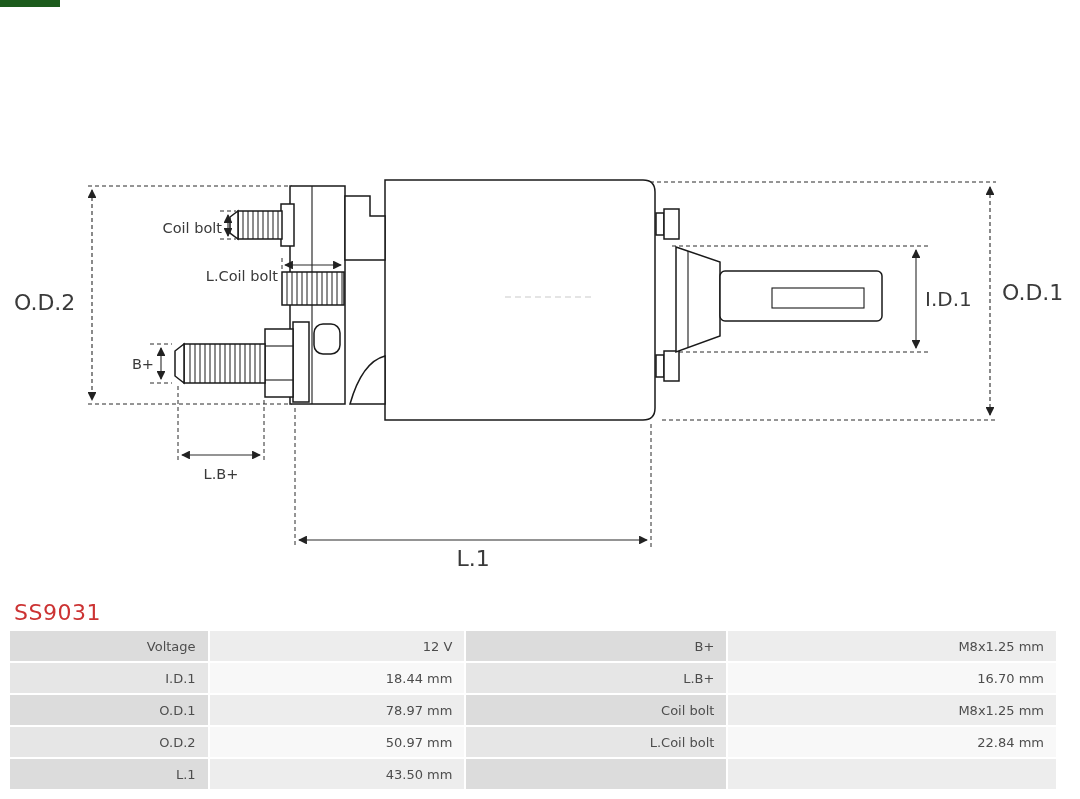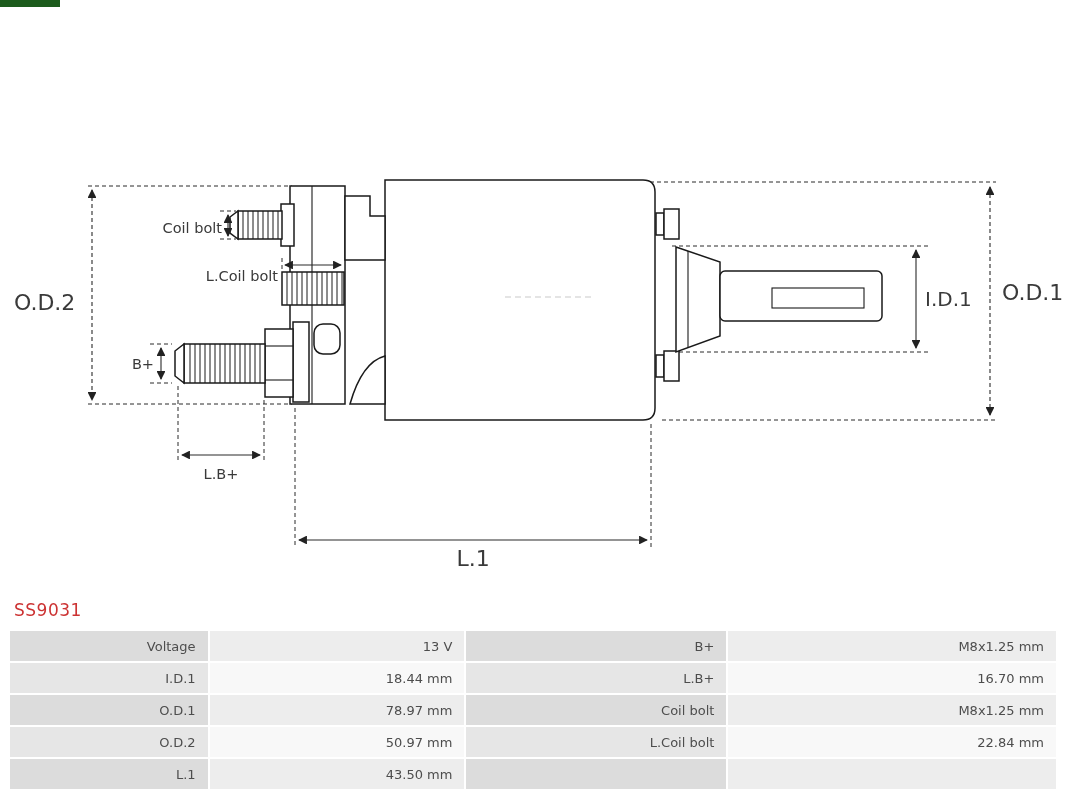--- a/index.html
+++ b/index.html
@@ -14,21 +14,21 @@
   .sline{stroke:#1a1a1a;stroke-width:1.1;fill:none;}
   .hatch{stroke:#1a1a1a;stroke-width:1;fill:none;}
   .dash{stroke:#2a2a2a;stroke-width:1;fill:none;stroke-dasharray:4 3;}
   .dim{stroke:#2a2a2a;stroke-width:1.1;fill:none;}
   .dimd{stroke:#2a2a2a;stroke-width:1.1;fill:none;stroke-dasharray:4 3;}
   .lblL{font-size:22px;fill:#3a3a3a;}
   .lblM{font-size:20px;fill:#3a3a3a;}
   .lblS{font-size:14.5px;fill:#3a3a3a;}
   .product-code{
     position:absolute;left:14px;top:600px;
-    font-size:17px;color:#cc3333;letter-spacing:0.5px;
+    font-size:22px;color:#cc3333;letter-spacing:0.5px;
   }
   table.spec{
     position:absolute;left:8px;top:629px;width:1050px;
     border-collapse:separate;border-spacing:2px;table-layout:fixed;
     background:#ffffff;
   }
   table.spec td{
     height:30px;font-size:13px;color:#4d4d4d;
     text-align:right;padding:0 12px 0 0;vertical-align:middle;
     white-space:nowrap;overflow:hidden;
@@ -139,21 +139,21 @@
 <table class="spec">
   <colgroup>
     <col style="width:19%">
       <col style="width:24.5%">
       <col style="width:25%">
       <col style="width:31.5%">
   </colgroup>
   <tbody>
     <tr class="odd">
       <td class="lab">Voltage</td>
-      <td class="val">13 V</td>
+      <td class="val">12 V</td>
       <td class="lab">B+</td>
       <td class="val">M8x1.25 mm</td>
     </tr>
     <tr class="even">
       <td class="lab">I.D.1</td>
       <td class="val">18.44 mm</td>
       <td class="lab">L.B+</td>
       <td class="val">16.70 mm</td>
     </tr>
     <tr class="odd">

